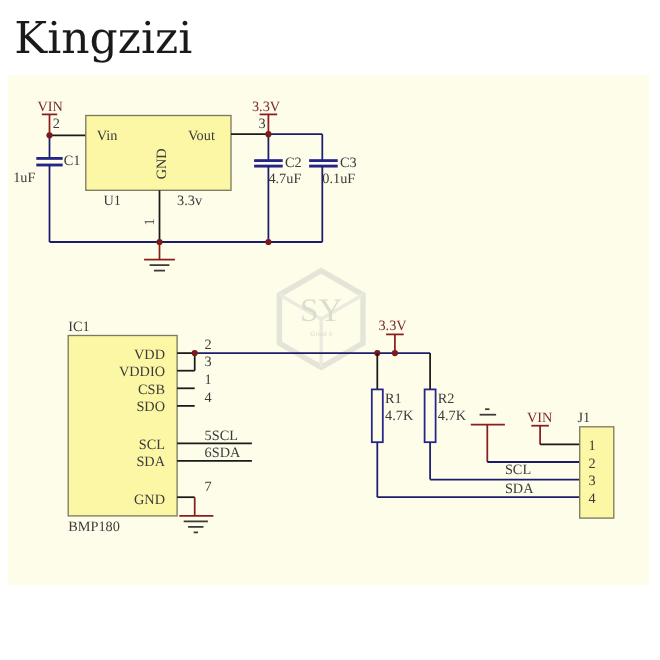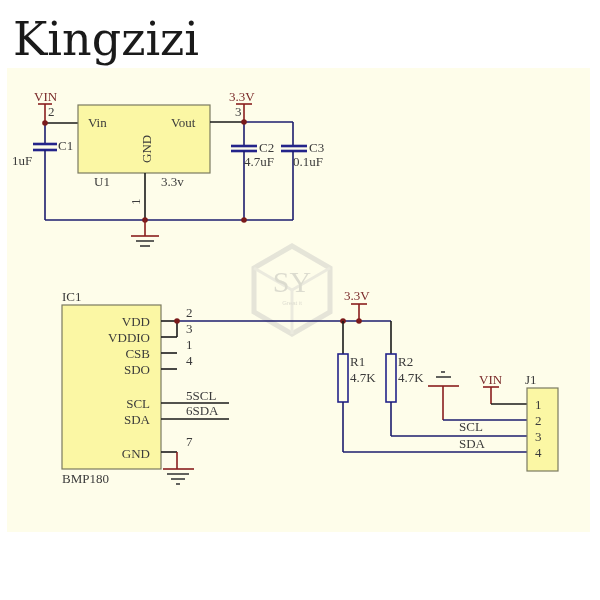--- a/index.html
+++ b/index.html
@@ -1,17 +1,17 @@
 <!DOCTYPE html>
 <html><head>
 <meta charset="utf-8">
 <style>
   html,body{margin:0;padding:0;background:#ffffff;}
   body{width:600px;height:600px;position:relative;overflow:hidden;font-family:"Liberation Serif","DejaVu Serif",serif;}
-  #title{position:absolute;left:13px;top:12px;font-size:46px;color:#1a1a1a;font-family:"DejaVu Serif","Liberation Serif",serif;letter-spacing:0px;}
+  #title{position:absolute;left:13px;top:12px;font-size:40px;color:#1a1a1a;font-family:"DejaVu Serif","Liberation Serif",serif;letter-spacing:0px;}
   #panel{position:absolute;left:7px;top:68px;width:583px;height:464px;background:#fefdea;}
   svg{position:absolute;left:0;top:0;}
   .lbl{font-family:"Liberation Serif","DejaVu Serif",serif;font-size:13px;fill:#3b3b3b;}
   .lblr{font-family:"Liberation Serif","DejaVu Serif",serif;font-size:13px;fill:#7a2a2a;}
   .wire{stroke:#1c1c6e;stroke-width:1.6;fill:none;}
   .pwr{stroke:#8a1e1e;stroke-width:1.6;fill:none;}
   .pin{stroke:#1a1a1a;stroke-width:1.6;fill:none;}
   .chip{fill:#fbf7a4;stroke:#7a7a60;stroke-width:1.2;}
   .cap{stroke:#24248a;stroke-width:2.6;}
   .dot{fill:#7a1a1a;}

